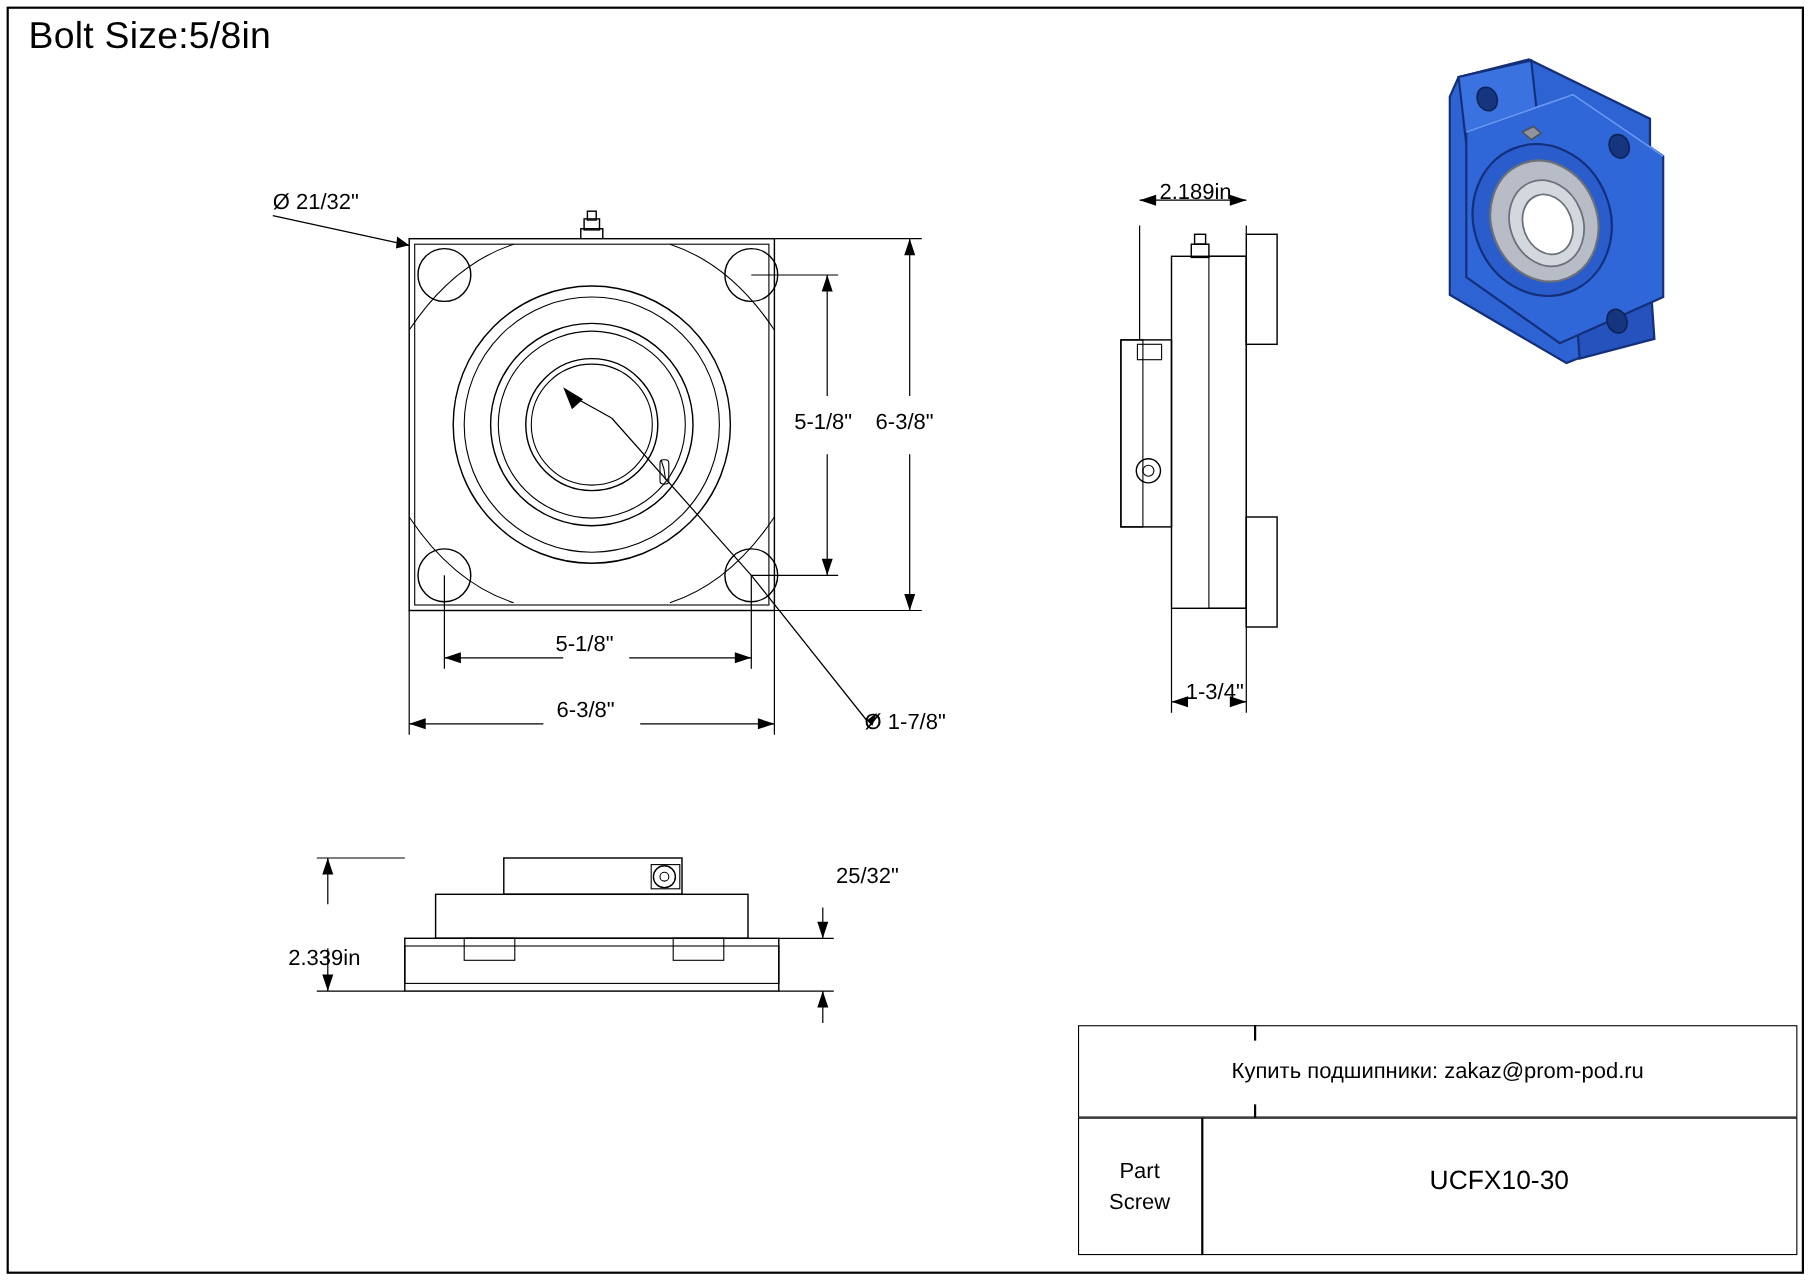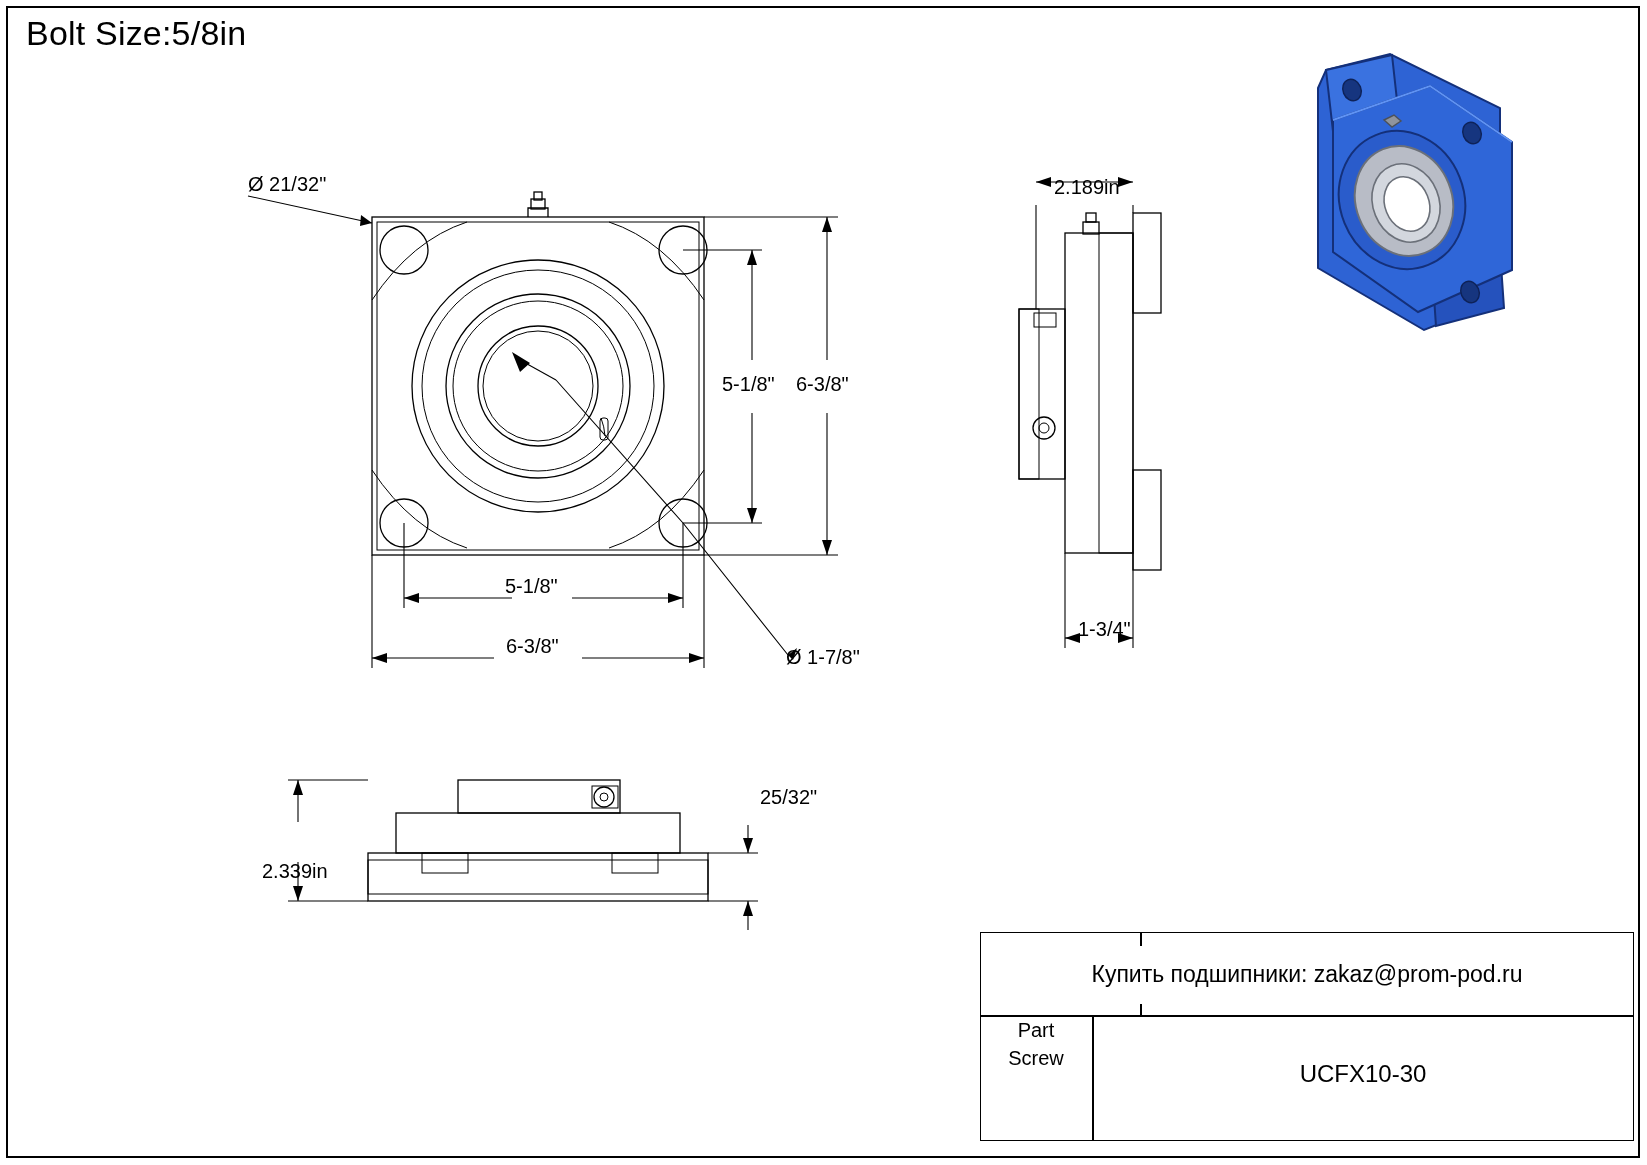--- a/index.html
+++ b/index.html
@@ -10,22 +10,22 @@
   svg{position:absolute;left:0;top:0;width:1647px;height:1165px;overflow:visible;}
   .ln{stroke:#000;stroke-width:1.3;fill:none;}
   .thin{stroke:#000;stroke-width:1;fill:none;}
   .dim{stroke:#000;stroke-width:1.1;fill:none;}
   .pt{fill:#000;}
   
   .tb{position:absolute;border:1.6px solid #000;box-sizing:border-box;}
   .tb-top{left:980px;top:932px;width:654px;height:84px;}
   .tb-bot{left:980px;top:1016px;width:654px;height:125px;}
   .tb-div{position:absolute;left:1092px;top:1016px;width:1.6px;height:125px;background:#000;}
-  .tb-email{position:absolute;left:980px;top:932px;width:654px;height:84px;display:flex;align-items:center;justify-content:center;font-size:23px;}
-  .tb-part{position:absolute;left:980px;top:1016px;width:112px;height:125px;display:flex;flex-direction:column;align-items:center;justify-content:flex-start;font-size:20px;line-height:28px;}
+  .tb-email{position:absolute;left:980px;top:932px;width:654px;height:84px;display:flex;align-items:center;justify-content:center;font-size:20px;}
+  .tb-part{position:absolute;left:980px;top:1016px;width:112px;height:125px;display:flex;flex-direction:column;align-items:center;justify-content:center;font-size:20px;line-height:28px;}
   .tb-name{position:absolute;left:1092px;top:1016px;width:542px;height:125px;display:flex;flex-direction:row;align-items:center;justify-content:center;}
   .tb-name .pn{font-size:24px;margin-bottom:10px;}
   .tb-name .dsc{font-size:19px;}
   .tick{position:absolute;background:#000;}
 </style>
 </head>
 <body>
 
 <div class="frame"></div>
 
@@ -214,21 +214,21 @@
   </g>
 </svg>
 
 <div class="lbl" style="left:248px;top:173px;">Ø 21/32"</div>
 <div class="lbl" style="left:786px;top:646px;">Ø 1-7/8"</div>
 <div class="lbl" style="left:722px;top:373px;">5-1/8"</div>
 <div class="lbl" style="left:796px;top:373px;">6-3/8"</div>
 <div class="lbl" style="left:505px;top:575px;">5-1/8"</div>
 <div class="lbl" style="left:506px;top:635px;">6-3/8"</div>
 
-<div class="lbl" style="left:1054px;top:176px;">2.189in</div>
+<div class="lbl" style="left:1054px;top:164px;">2.189in</div>
 <div class="lbl" style="left:1078px;top:618px;">1-3/4"</div>
 
 <div class="lbl" style="left:262px;top:860px;">2.339in</div>
 <div class="lbl" style="left:760px;top:786px;">25/32"</div>
 
 <div class="tb tb-top"></div>
 <div class="tb tb-bot"></div>
 <div class="tb-div"></div>
 <div class="tick" style="left:1140px;top:932px;width:1.6px;height:14px;"></div>
 <div class="tick" style="left:1140px;top:1004px;width:1.6px;height:12px;"></div>

